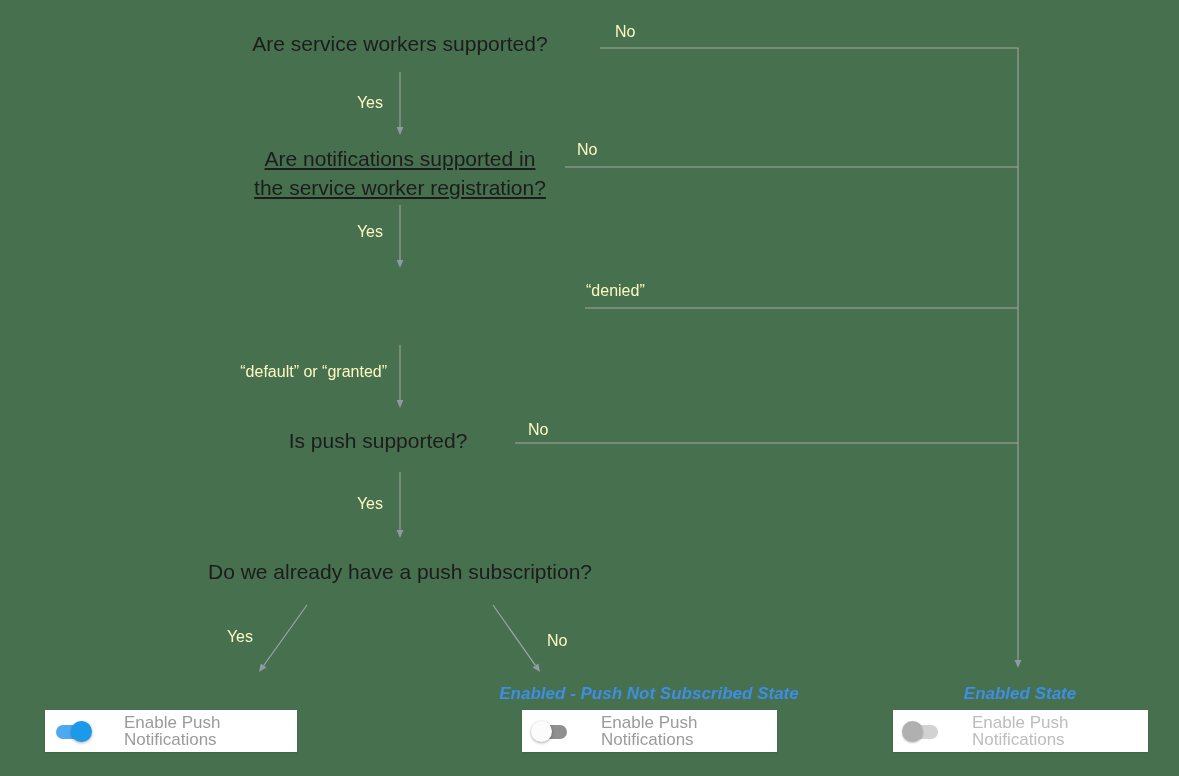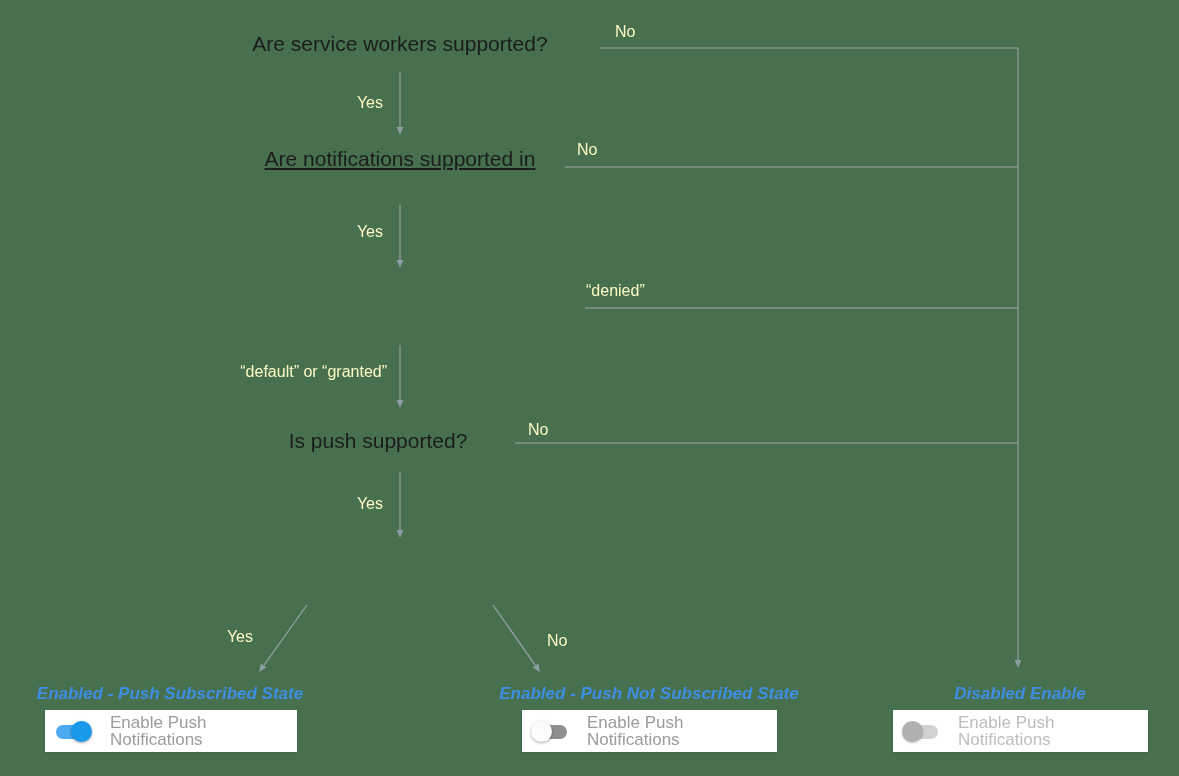--- a/index.html
+++ b/index.html
@@ -21,21 +21,21 @@
     white-space:nowrap;
   }
   .edge-label.right-anchored{transform:translateX(-100%);text-align:right;}
   .state-title{
     position:absolute;z-index:2;top:685px;transform:translateX(-50%);
     color:#3e8ee4;font-size:17px;font-style:italic;font-weight:bold;
     white-space:nowrap;line-height:1;
   }
   .state-card{
     position:absolute;z-index:2;top:710px;height:42px;background:#ffffff;
-    display:flex;align-items:center;padding-left:9px;gap:18px;box-sizing:border-box;
+    display:flex;align-items:center;padding-left:9px;gap:32px;box-sizing:border-box;
     box-shadow:0 1px 2px rgba(0,0,0,0.12);
   }
   .card-label{font-size:17px;color:#9b9b9b;line-height:1;}
   .state-card.disabled .card-label{color:#bdbdbd;}
   
   .toggle{position:relative;width:38px;height:21px;flex:0 0 auto;cursor:pointer;}
   .toggle .track{position:absolute;left:2px;top:4px;width:34px;height:14px;border-radius:7px;}
   .toggle .thumb{position:absolute;top:0;width:21px;height:21px;border-radius:50%;
     box-shadow:0 1px 3px rgba(0,0,0,0.35);}
   .toggle.on .track{background:#4daaf2;}
@@ -74,44 +74,45 @@
       <polygon points="1014.6,660 1021.4,660 1018,668"></polygon>
       <polygon points="260.8,663.5 266.5,667.5 259,672"></polygon>
       <polygon points="532.5,667.4 538.3,663.4 540,672"></polygon>
     </g>
   </svg>
 
   <div class="question" style="left:400px;top:33px;">Are service workers supported?</div>
 
   <div class="question multiline" style="left:400px;top:144px;text-decoration:underline;">
     <span>Are notifications supported in</span>
+    <span>the service worker registration?</span>
   </div>
 
 
   <div class="question" style="left:378px;top:430px;">Is push supported?</div>
 
+  <div class="question" style="left:400px;top:561px;">Do we already have a push subscription?</div>
 
   <div class="edge-label right-anchored" style="left:383px;top:95px;">Yes</div>
   <div class="edge-label" style="left:615px;top:24px;">No</div>
 
   <div class="edge-label right-anchored" style="left:383px;top:224px;">Yes</div>
   <div class="edge-label" style="left:577px;top:142px;">No</div>
 
   <div class="edge-label right-anchored" style="left:387px;top:364px;font-size:16px;">“default” or “granted”</div>
   <div class="edge-label" style="left:586px;top:283px;">“denied”</div>
 
   <div class="edge-label right-anchored" style="left:383px;top:496px;">Yes</div>
   <div class="edge-label" style="left:528px;top:422px;">No</div>
 
   <div class="edge-label right-anchored" style="left:253px;top:629px;">Yes</div>
   <div class="edge-label" style="left:547px;top:633px;">No</div>
 
-  <div class="state-title" style="left:170px;">Enabled - Push Subscribed State</div>
   <div class="state-title" style="left:649px;">Enabled - Push Not Subscribed State</div>
-  <div class="state-title" style="left:1020px;">Disabled Enable</div>
+  <div class="state-title" style="left:1020px;">Enabled State</div>
 
   <div class="state-card" style="left:45px;width:252px;">
     <div class="toggle on">
       <div class="track"></div>
       <div class="thumb"></div>
     </div>
     <div class="card-label">Enable Push Notifications</div>
   </div>
 
   <div class="state-card" style="left:522px;width:255px;">

